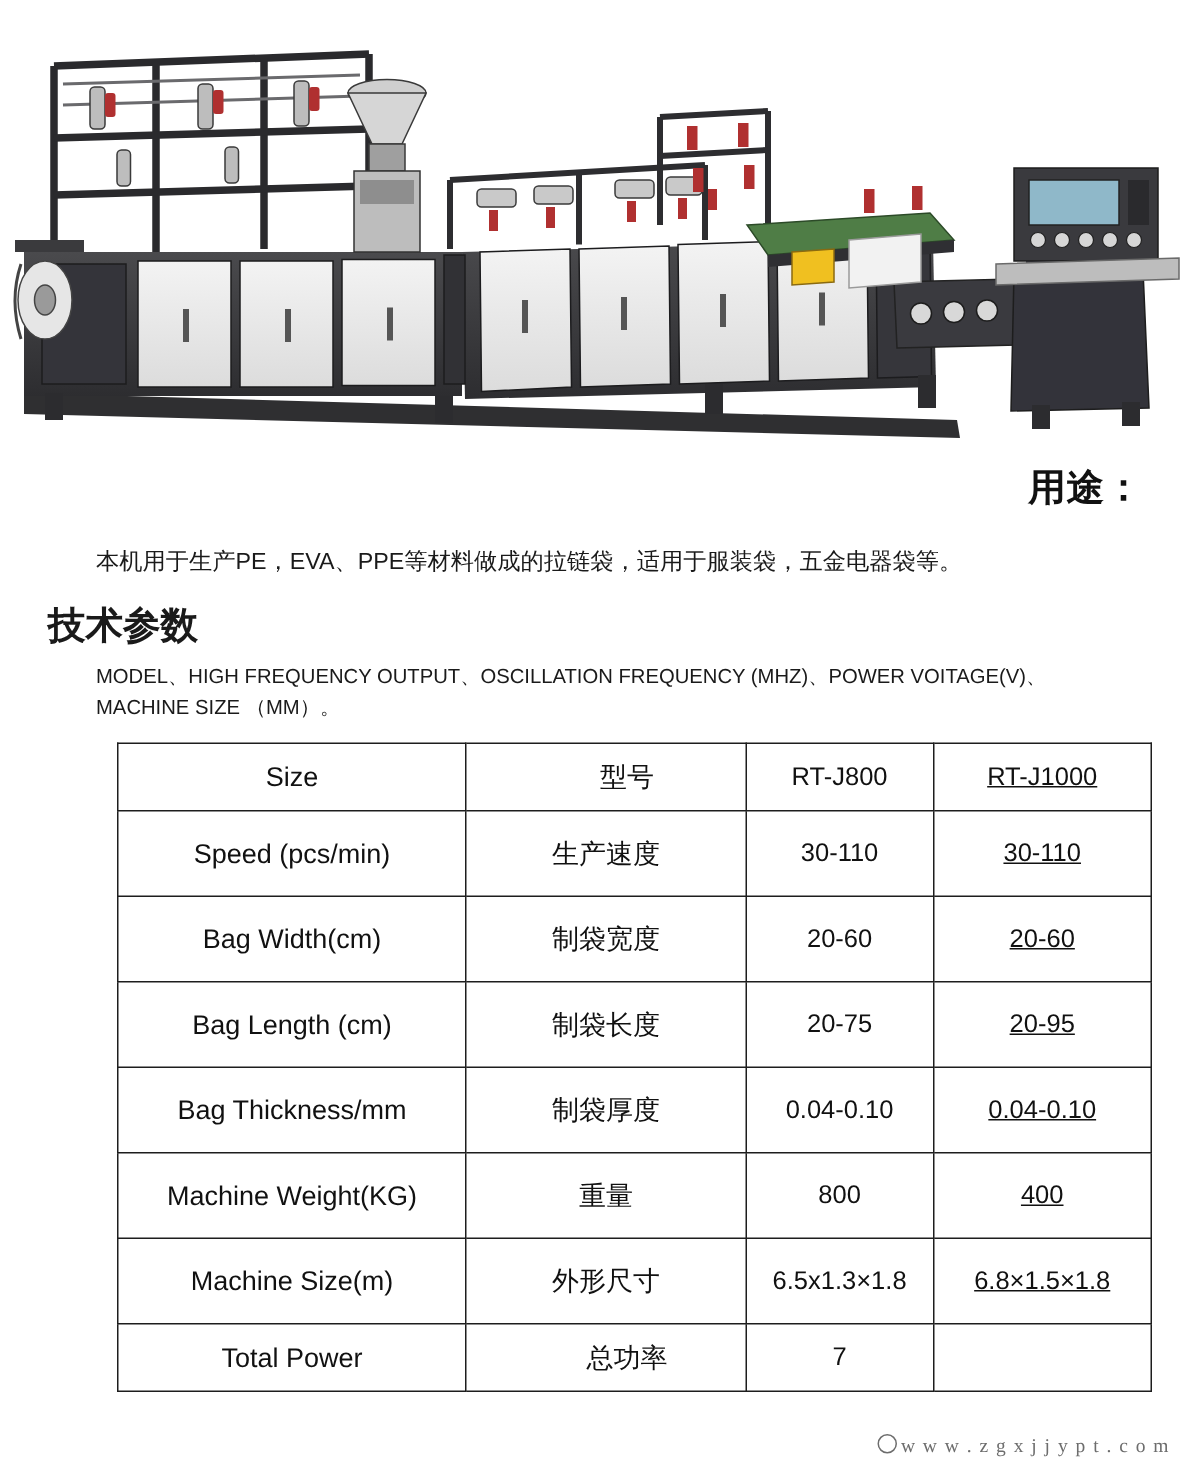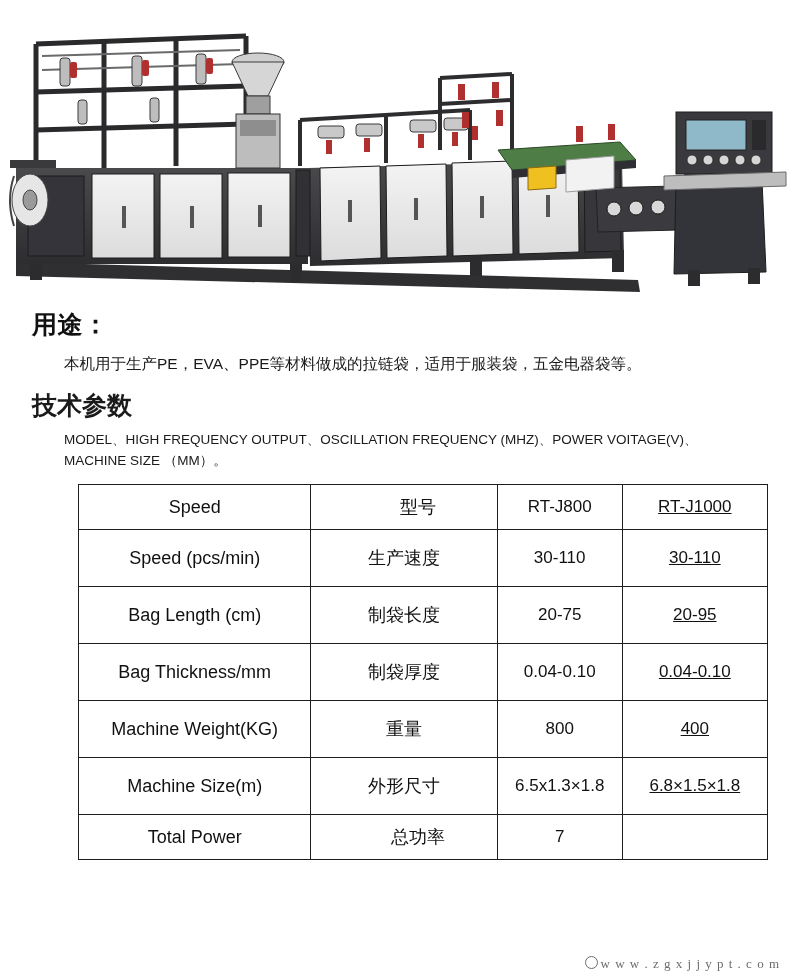--- a/index.html
+++ b/index.html
@@ -26,22 +26,23 @@
   .machine-figure svg { display: block; }
 
   
   .content {
     padding: 0 28px;
   }
   .section-heading {
     font-size: 25px;
     font-weight: bold;
     color: #111;
-    margin: 8px 0 11px 4px;
+    margin: 8px 0 22px 4px;
     letter-spacing: 0.5px;
+    text-align: right;
   }
   .usage-text {
     font-size: 15.5px;
     line-height: 1.5;
     margin: 4px 0 12px 36px;
     color: #1a1a1a;
   }
   .params-heading {
     font-size: 25px;
     font-weight: bold;
@@ -275,30 +276,36 @@
 
   <h2 class="params-heading">技术参数</h2>
   <div class="params-desc">
     <div>MODEL、HIGH FREQUENCY OUTPUT、OSCILLATION FREQUENCY (MHZ)、POWER VOITAGE(V)、</div>
     <div>MACHINE SIZE （MM）。</div>
   </div>
 
   <table class="spec">
     <tbody>
       <tr>
-        <td class="col-en">Speed</td>
+        <td class="col-en">Size</td>
         <td class="col-cn">型号</td>
         <td class="col-v1">RT-J800</td>
         <td class="col-v2">RT-J1000</td>
       </tr>
       <tr class="tall">
         <td class="col-en">Speed (pcs/min)</td>
         <td class="col-cn">生产速度</td>
         <td class="col-v1">30-110</td>
         <td class="col-v2">30-110</td>
+      </tr>
+      <tr class="tall">
+        <td class="col-en">Bag Width(cm)</td>
+        <td class="col-cn">制袋宽度</td>
+        <td class="col-v1">20-60</td>
+        <td class="col-v2">20-60</td>
       </tr>
       <tr class="tall">
         <td class="col-en">Bag Length (cm)</td>
         <td class="col-cn">制袋长度</td>
         <td class="col-v1">20-75</td>
         <td class="col-v2">20-95</td>
       </tr>
       <tr class="tall">
         <td class="col-en">Bag Thickness/mm</td>
         <td class="col-cn">制袋厚度</td>

